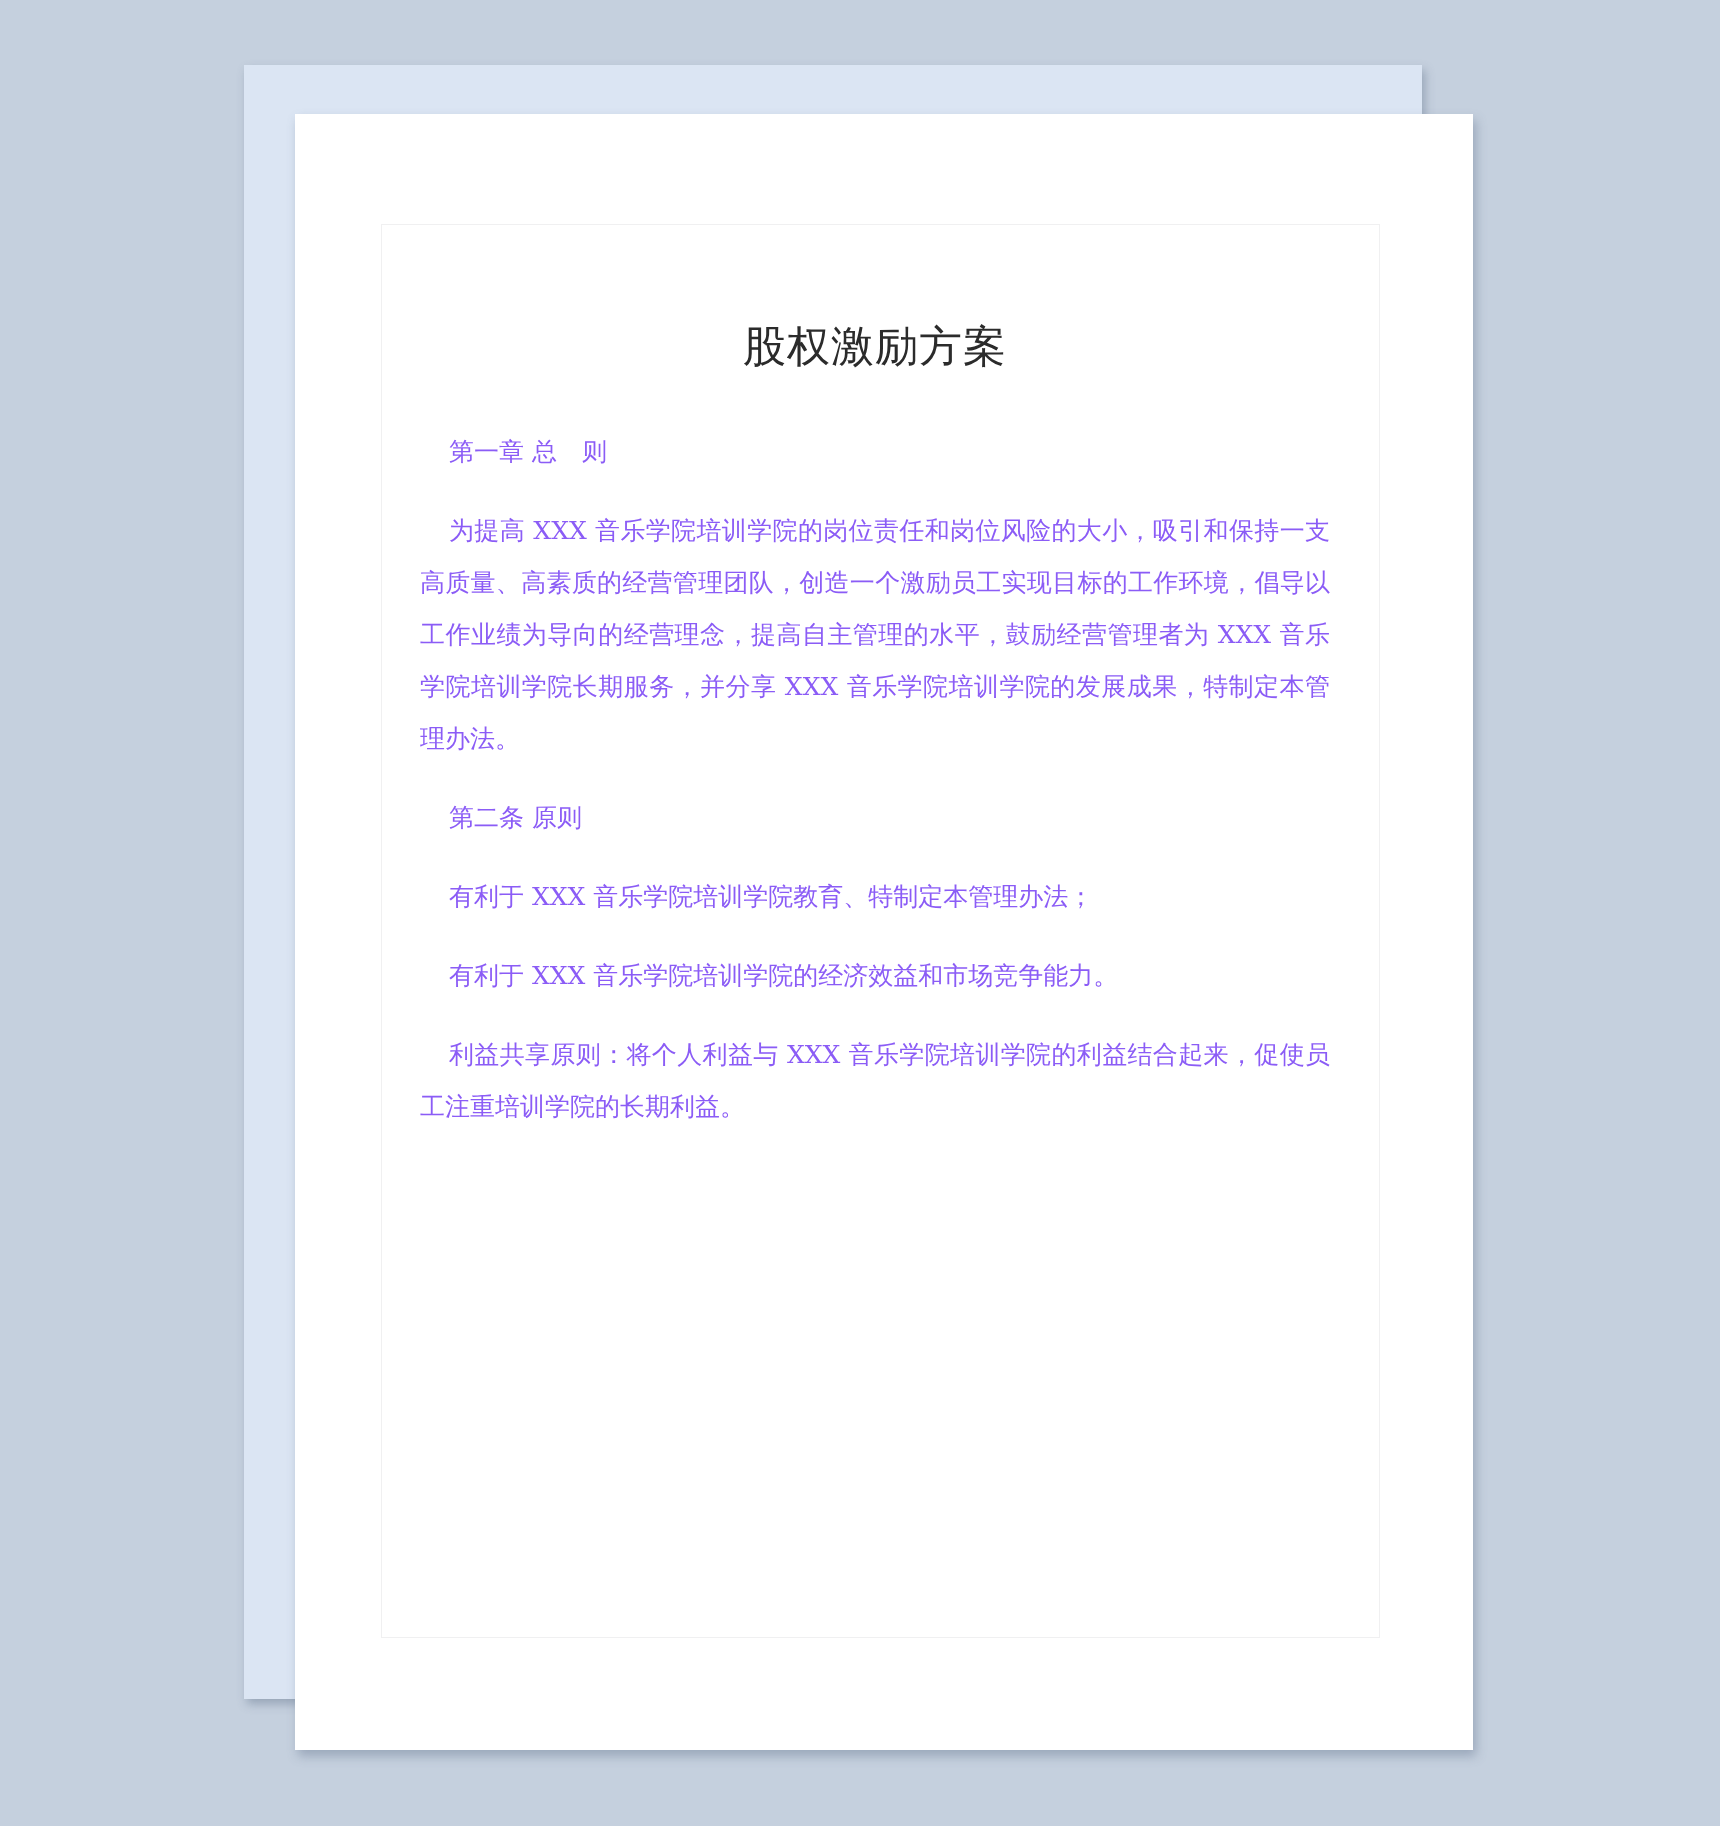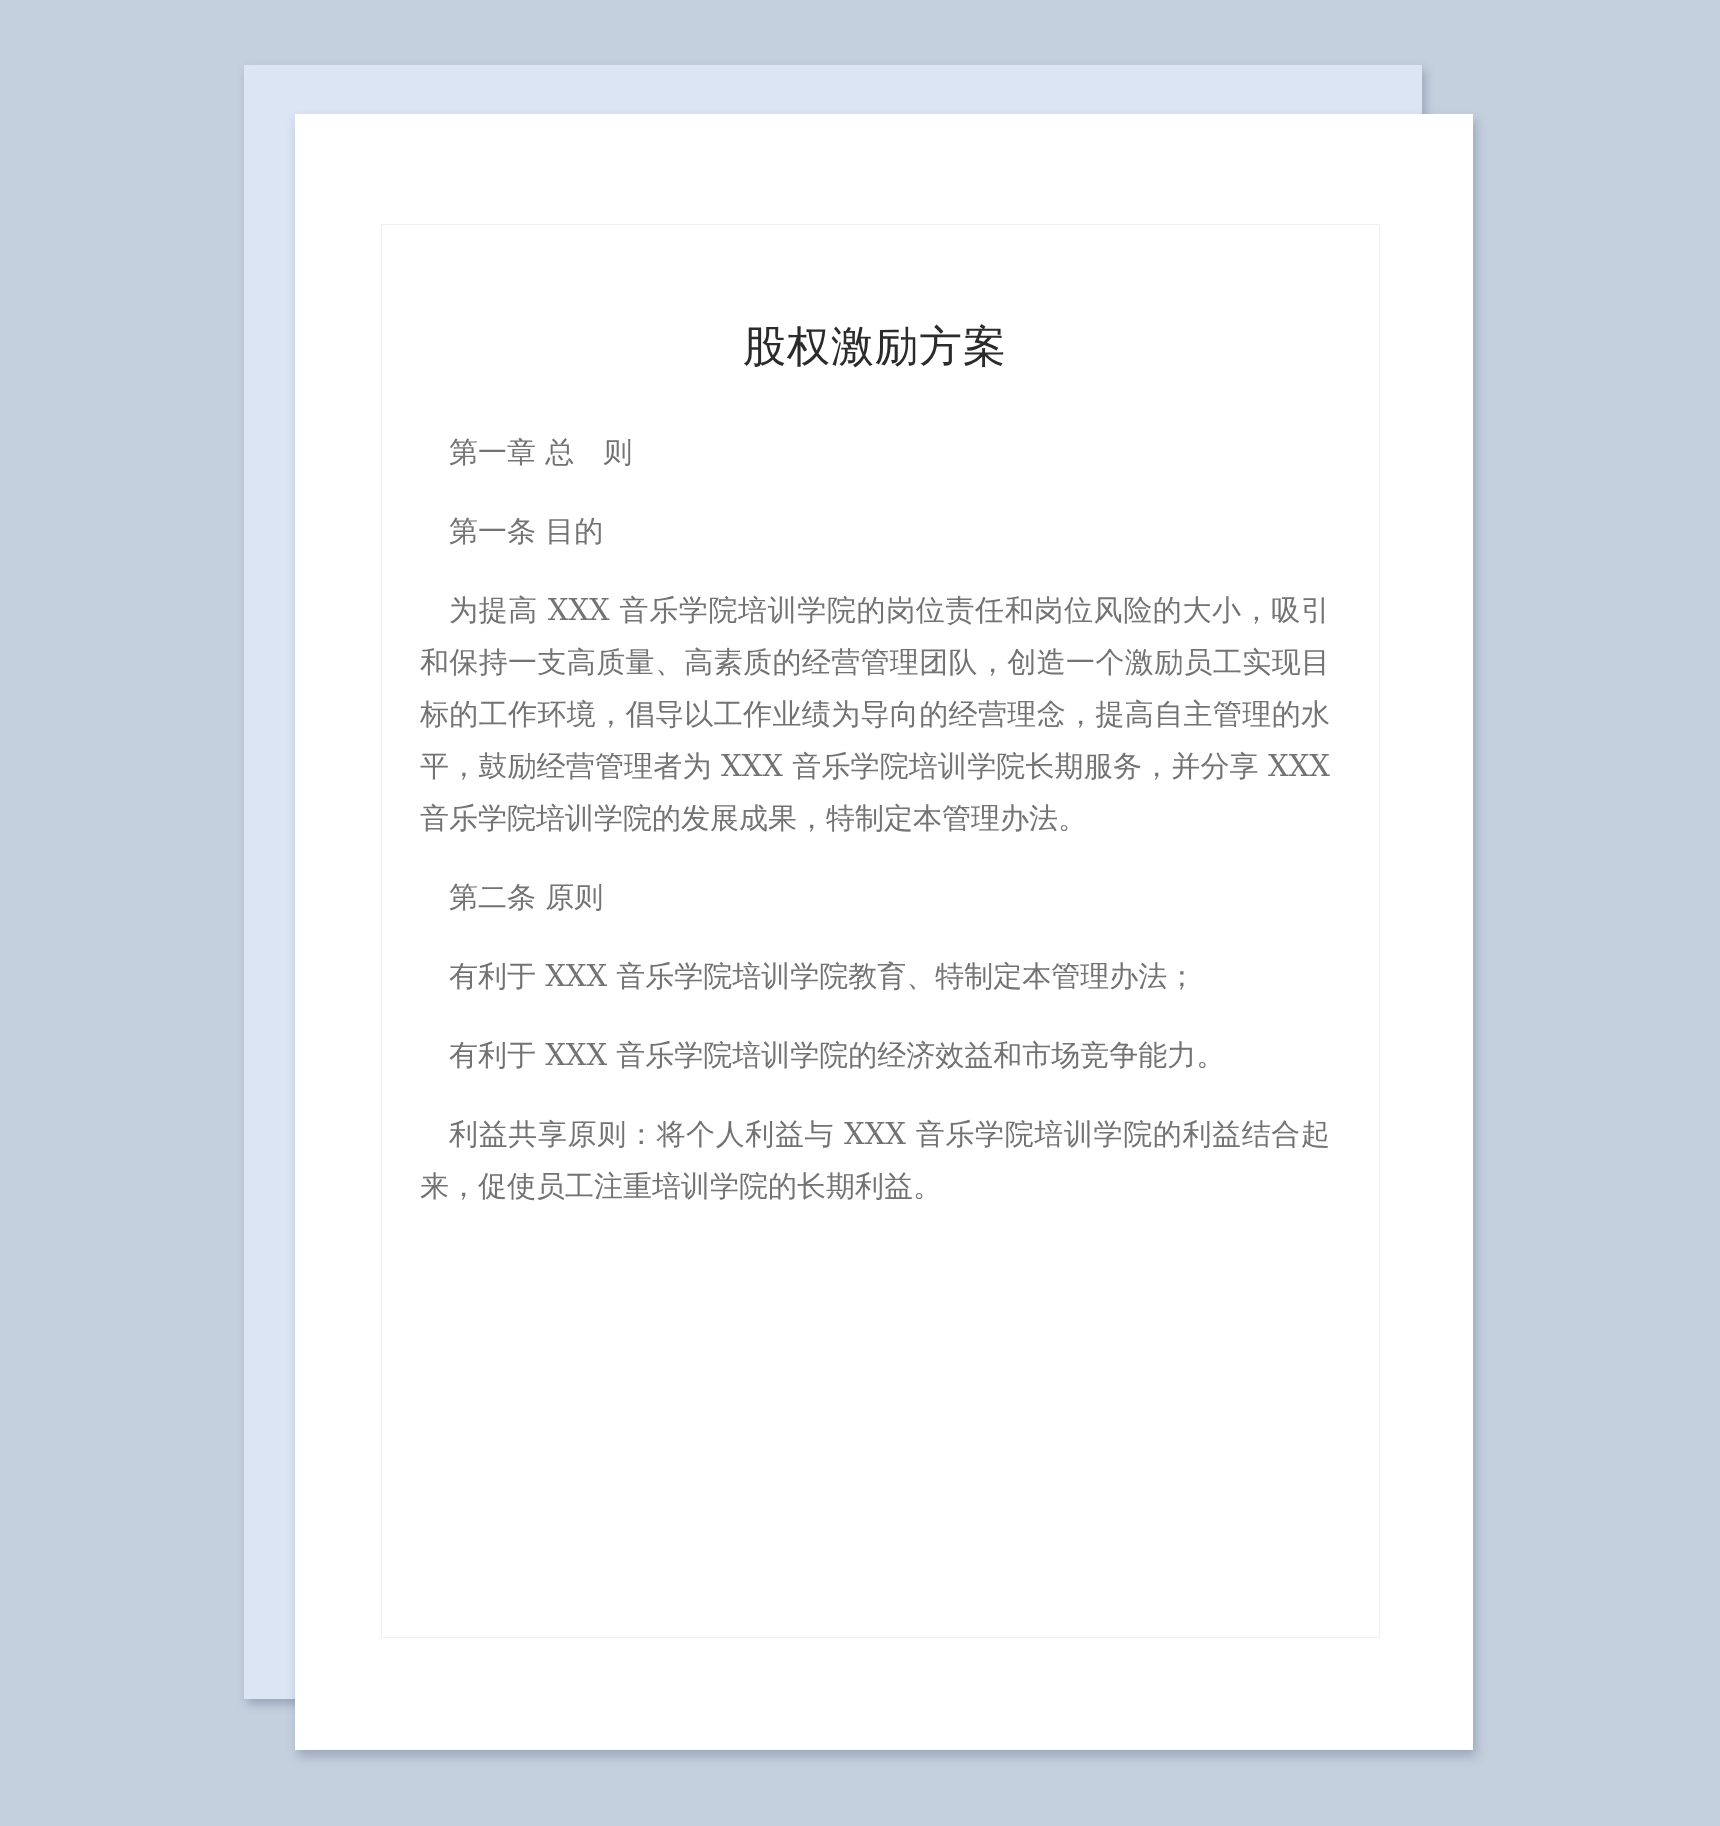--- a/index.html
+++ b/index.html
@@ -47,36 +47,35 @@
     margin: 0 0 57px 0;
     text-align: center;
     font-size: 43px;
     font-weight: normal;
     line-height: 1.05;
     letter-spacing: 1px;
     color: #2b2b2b;
   }
   .doc-paragraph {
     margin: 0 0 27px 0;
-    font-size: 29px;
+    font-size: 25px;
     line-height: 52px;
     text-indent: 29px;
     text-align: justify;
-    color: #737373;
+    color: #8b5cf6;
   }
 </style>
 </head>
 <body>
 
 <div class="back-sheet"></div>
 
 <div class="page">
   <div class="content-frame">
     <h1 class="doc-title">股权激励方案</h1>
     <p class="doc-paragraph">第一章 总　则</p>
-    <p class="doc-paragraph">第一条 目的</p>
     <p class="doc-paragraph">为提高 XXX 音乐学院培训学院的岗位责任和岗位风险的大小，吸引和保持一支高质量、高素质的经营管理团队，创造一个激励员工实现目标的工作环境，倡导以工作业绩为导向的经营理念，提高自主管理的水平，鼓励经营管理者为 XXX 音乐学院培训学院长期服务，并分享 XXX 音乐学院培训学院的发展成果，特制定本管理办法。</p>
     <p class="doc-paragraph">第二条 原则</p>
     <p class="doc-paragraph">有利于 XXX 音乐学院培训学院教育、特制定本管理办法；</p>
     <p class="doc-paragraph">有利于 XXX 音乐学院培训学院的经济效益和市场竞争能力。</p>
     <p class="doc-paragraph">利益共享原则：将个人利益与 XXX 音乐学院培训学院的利益结合起来，促使员工注重培训学院的长期利益。</p>
   </div>
 </div>
 
 </body></html>

